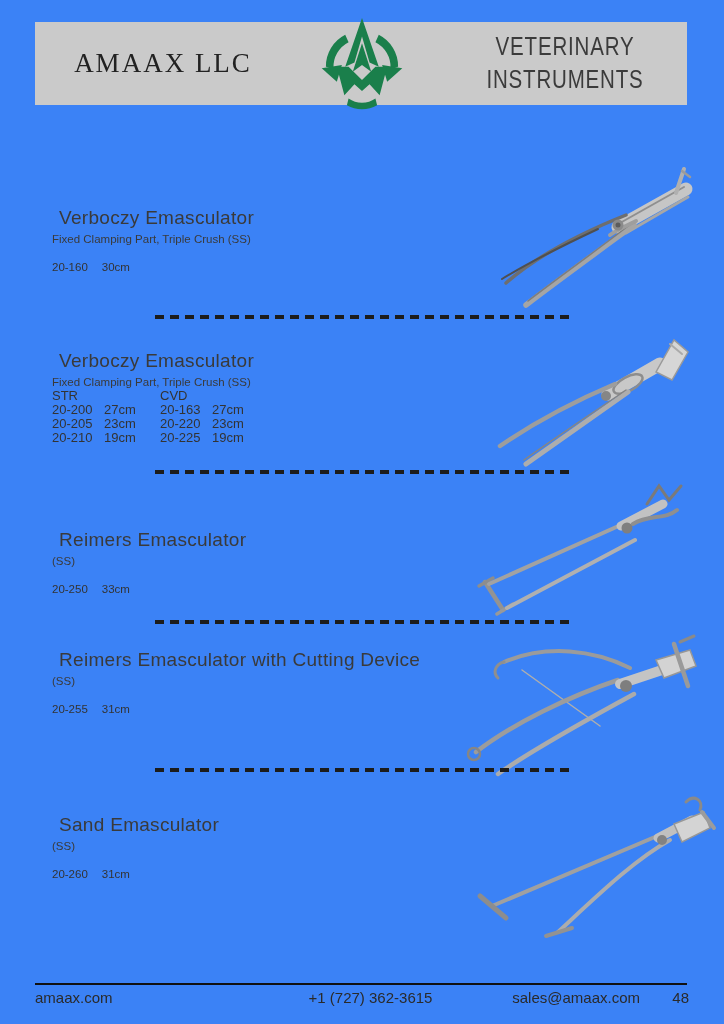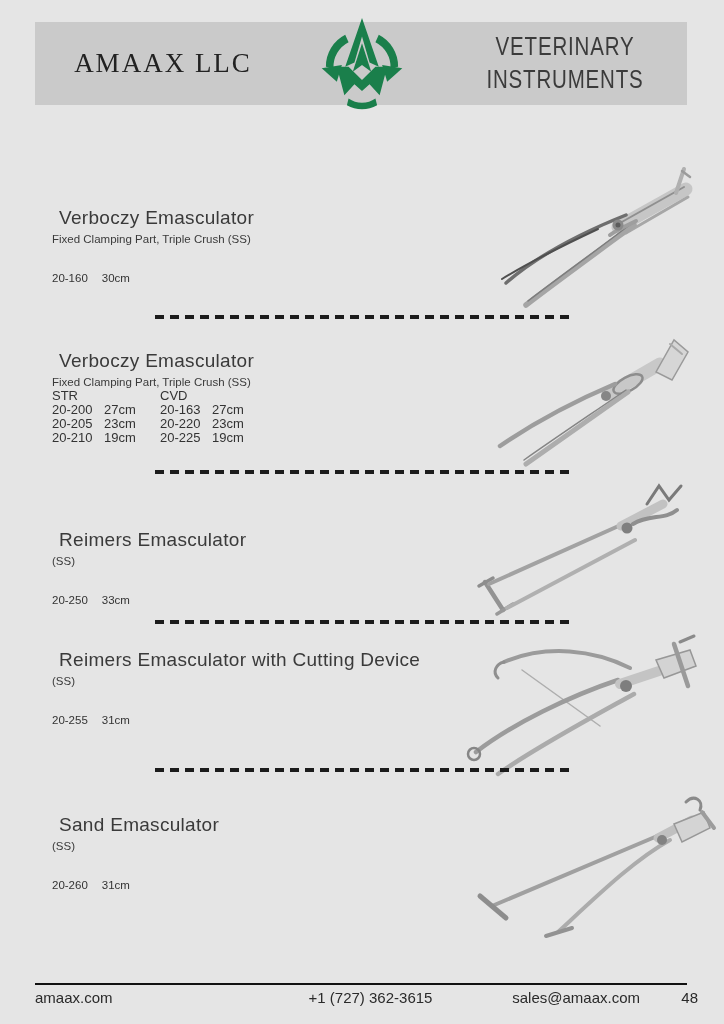--- a/index.html
+++ b/index.html
@@ -1,18 +1,18 @@
 <!DOCTYPE html>
 <html><head>
 <meta charset="utf-8">
 <style>
   * { margin:0; padding:0; box-sizing:border-box; }
   html,body { background:#ffffff; }
   .page {
-    position:relative; width:724px; height:1024px; background:#e5e5e5;
+    position:relative; width:724px; height:1024px; background:#3b82f6;
     font-family:"Liberation Sans", sans-serif; color:#3a3a3a; overflow:hidden;
   }
   
   .banner {
     position:absolute; left:35px; top:22px; width:652px; height:83px;
     background:#cacaca;
   }
   .company {
     position:absolute; left:28px; top:26px; width:200px; text-align:center;
     font-family:"Liberation Serif", serif; font-size:27px; letter-spacing:2px;
@@ -27,41 +27,41 @@
   
   .page-title {
     position:absolute; top:117px; left:0; width:100%; text-align:center;
     font-size:18px; font-weight:bold; font-style:italic;
     text-decoration:underline; color:#1b1b1b; letter-spacing:0.5px;
   }
   
   .product { position:absolute; left:52px; }
   .p-name   { font-size:19px; color:#3a3a3a; letter-spacing:0.3px;margin-left:7px; }
   .p-sub    { font-size:11.5px; color:#3a3a3a; margin-top:4px; }
-  .p-coderow{ display:flex; gap:14px; font-size:11.5px; color:#333333; margin-top:27px; }
+  .p-coderow{ display:flex; gap:14px; font-size:11.5px; color:#333333; margin-top:16px; }
   .p-table  { display:flex; margin-top:1px; font-size:13px; color:#333333; }
   .p-col-str{ width:108px; }
   .p-col-cvd{ width:110px; }
   .p-colhdr { line-height:14px; }
   .p-row    { display:flex; line-height:14px; }
   .p-code   { width:52px; }
   
   .dash {
     position:absolute; left:155px; width:418px; height:4px;
     background:repeating-linear-gradient(to right, #1c1c1c 0 9px, transparent 9px 15px);
   }
   
   .photo { position:absolute; }
   
   .footer-rule { position:absolute; left:35px; top:983px; width:652px; height:2px; background:#111111; }
   .footer-item { position:absolute; top:989px; font-size:15px; color:#2a2a2a; }
   .f-web  { left:35px; }
   .f-phone{ left:0; width:724px; text-align:center;padding-left:17px; }
   .f-email{ right:84px; }
-  .f-page { right:26px;margin-left:24px; }
+  .f-page { right:35px;margin-left:24px; }
 </style>
 </head>
 <body>
 
 <div class="page">
 
   <div class="banner">
     <div class="company">AMAAX LLC</div>
 
     <svg class="logo" viewBox="0 0 100 112" aria-hidden="true">

